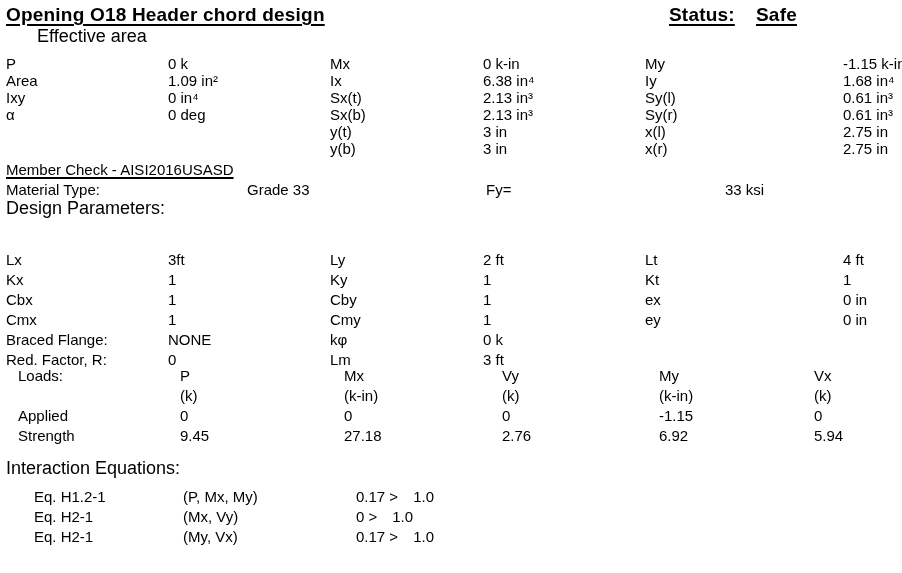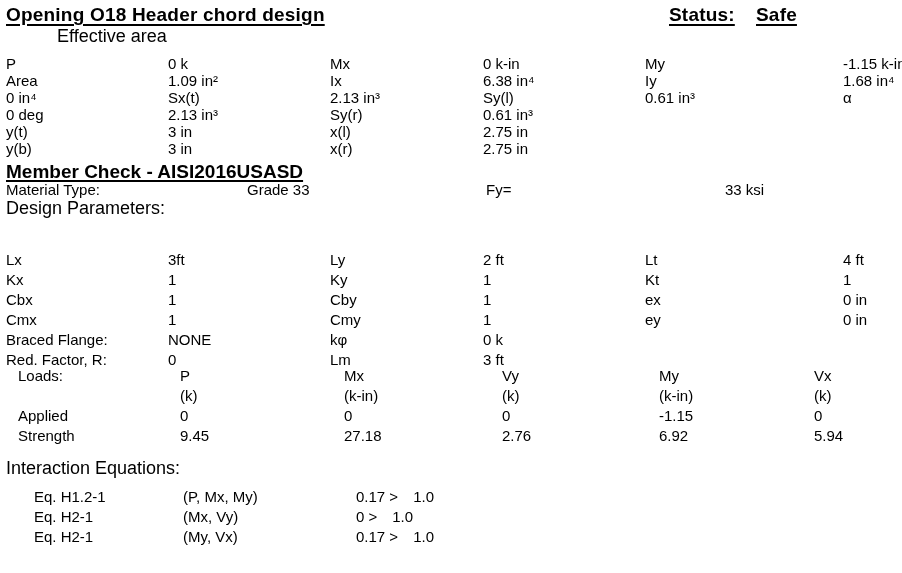--- a/index.html
+++ b/index.html
@@ -17,21 +17,21 @@
   .abs{position:absolute;white-space:nowrap;}
   .title{
     font-size:19px;font-weight:bold;
     text-decoration:underline;
     text-decoration-thickness:2px;
     text-underline-offset:3px;
     letter-spacing:.2px;
   }
   .big-heading{font-size:18px;}
   .sub-heading{
-    font-size:19px;font-weight:bold;
+    font-size:15px;font-weight:normal;
     text-decoration:underline;
     text-decoration-thickness:2px;
     text-underline-offset:2px;
   }
   .grid{display:grid;font-size:15px;}
   .grid span{white-space:nowrap;overflow:visible;}
   .props{grid-template-columns:162px 162px 153px 162px 198px minmax(0,1fr);line-height:17px;}
   .material{grid-template-columns:241px 239px 239px minmax(0,1fr);line-height:17px;}
   .params{grid-template-columns:162px 162px 153px 162px 198px minmax(0,1fr);line-height:20px;}
   .loads{grid-template-columns:162px 164px 158px 157px 155px minmax(0,1fr);line-height:20px;margin-left:12px;}
@@ -40,45 +40,47 @@
 </style>
 </head>
 <body>
 
 <div class="page">
 
   <div class="abs title" style="left:6px;top:4px;">Opening O18 Header chord design</div>
   <div class="abs title" style="left:645px;top:4px;margin-left:24px;">Status:</div>
   <div class="abs title" style="left:743px;top:4px;margin-left:13px;">Safe</div>
 
-  <div class="abs big-heading" style="left:37px;top:26px;margin-left:20px;">Effective area</div>
+  <div class="abs big-heading" style="left:37px;top:26px;">Effective area</div>
 
   <div class="abs grid props" style="left:6px;top:55px;width:896px;">
     <span>P</span>
     <span>0 k</span>
     <span>Mx</span>
     <span>0 k-in</span>
     <span>My</span>
     <span>-1.15 k-in</span>
 
     <span>Area</span>
     <span>1.09 in²</span>
     <span>Ix</span>
     <span>6.38 in⁴</span>
     <span>Iy</span>
     <span>1.68 in⁴</span>
 
+    <span>Ixy</span>
     <span>0 in⁴</span>
     <span>Sx(t)</span>
     <span>2.13 in³</span>
     <span>Sy(l)</span>
     <span>0.61 in³</span>
 
     <span>α</span>
     <span>0 deg</span>
+    <span>Sx(b)</span>
     <span>2.13 in³</span>
     <span>Sy(r)</span>
     <span>0.61 in³</span>
 
     <span></span>
     <span></span>
     <span>y(t)</span>
     <span>3 in</span>
     <span>x(l)</span>
     <span>2.75 in</span>

